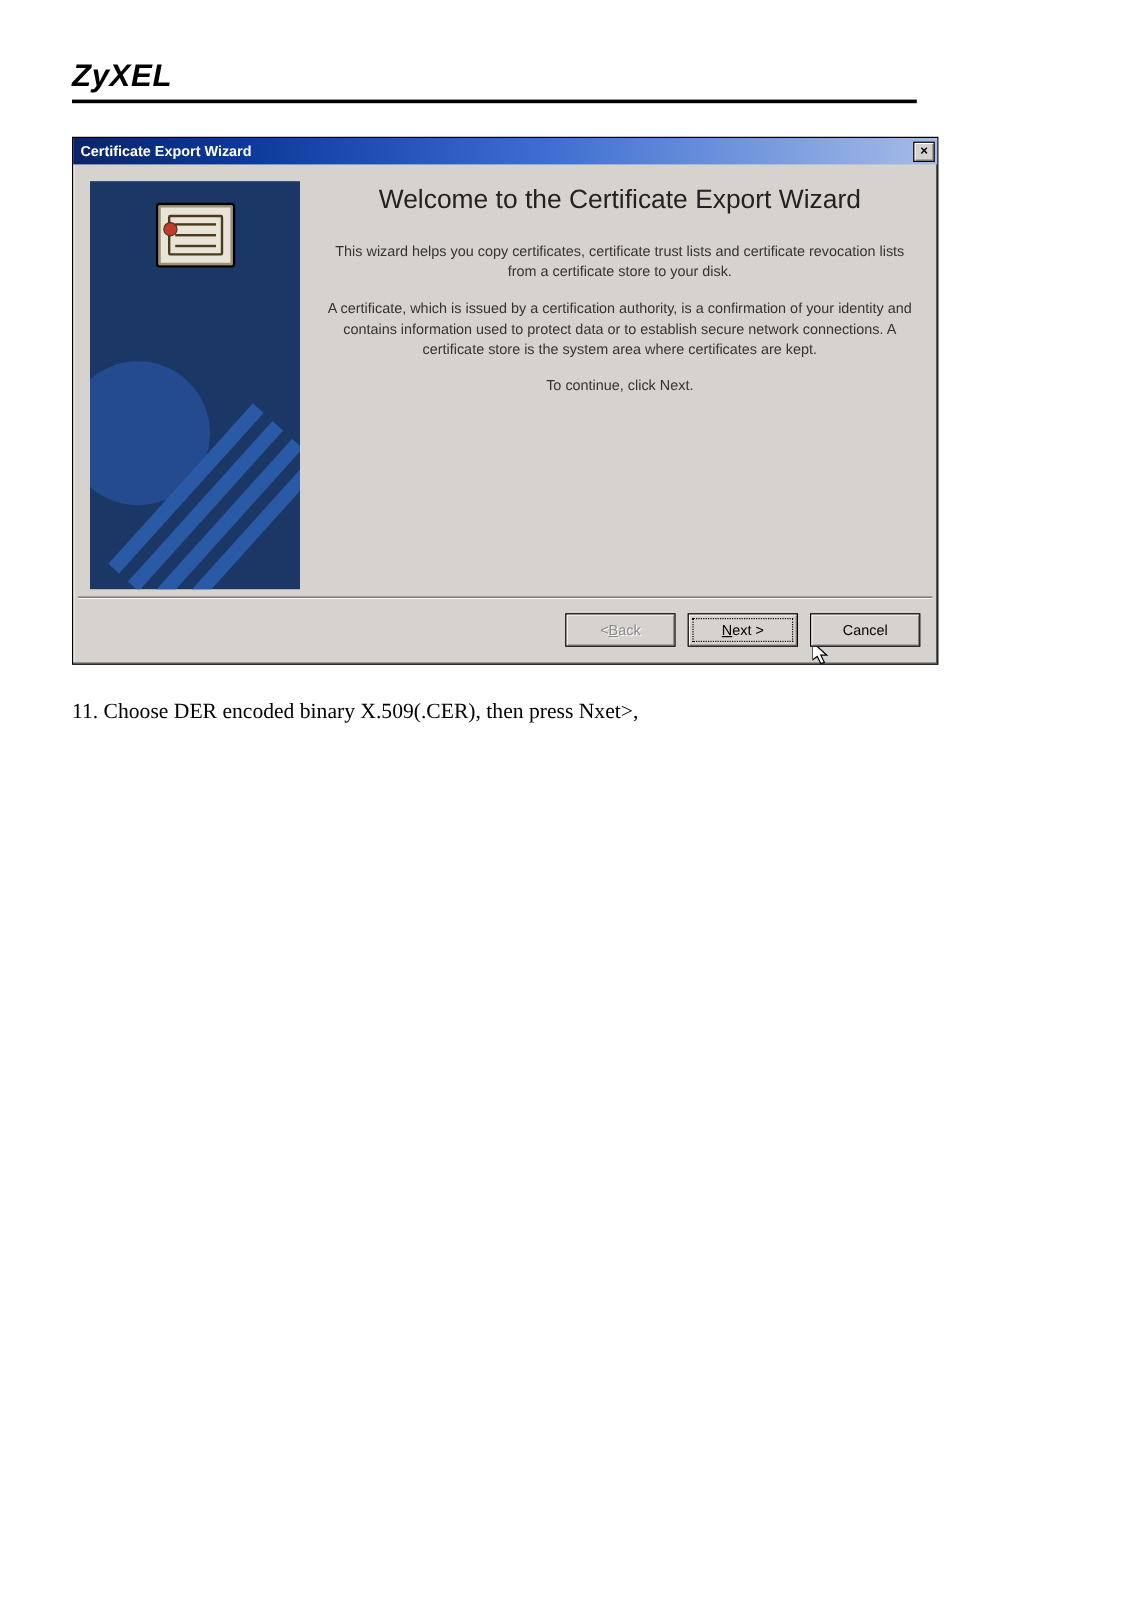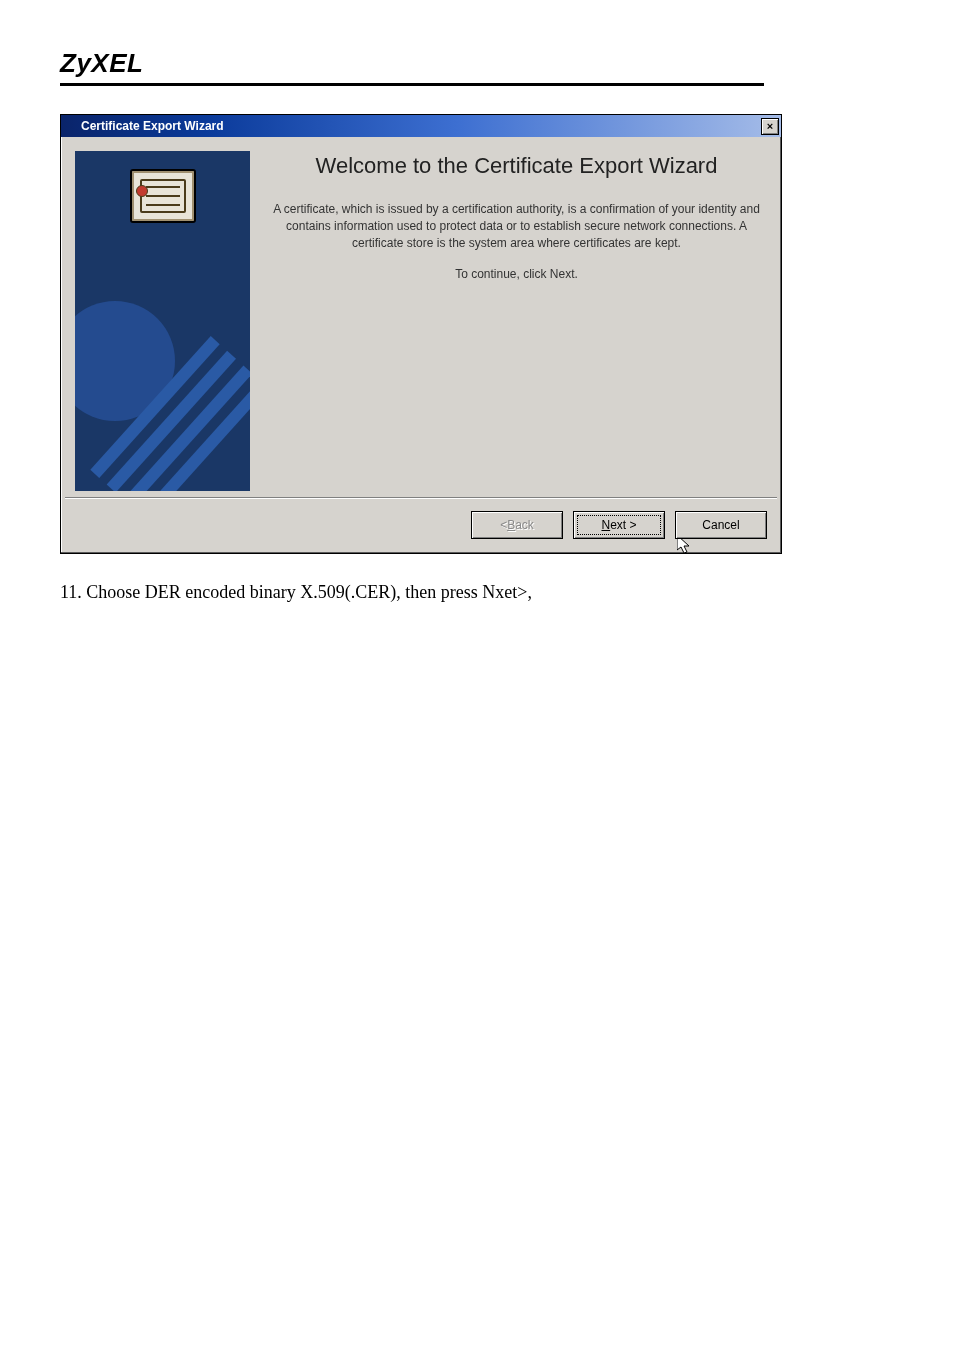--- a/index.html
+++ b/index.html
@@ -38,21 +38,21 @@
     background: #d6d3ce; 
     box-shadow: inset -1px -1px 0 #5a5a5a, inset 1px 1px 0 #fff;
     font-family: Tahoma, Arial, sans-serif;
     font-size: 12px;
   }
   .titlebar {
     height: 22px;
     display: flex;
     align-items: center;
     justify-content: space-between;
-    padding: 0 2px 0 20px;
+    padding: 0 2px 0 6px;
     background: linear-gradient(90deg, #0a246a 0%, #0a3a9a 20%, #3d6fd1 55%, #a5bce8 100%);
     color: #fff;
     font-weight: 700;
   }
   .titlebar-title {
     font-size: 12px;
   }
   .titlebar-close {
     width: 16px;
     height: 15px;
@@ -254,20 +254,21 @@
             <span class="seal"></span>
             <span class="line"></span>
             <span class="line"></span>
             <span class="line"></span>
           </div>
         </div>
       </div>
 
       <div class="wizard-text">
         <h1 class="wizard-heading">Welcome to the Certificate Export Wizard</h1>
+        <p class="wizard-p">This wizard helps you copy certificates, certificate trust lists and certificate revocation lists from a certificate store to your disk.</p>
         <p class="wizard-p">A certificate, which is issued by a certification authority, is a confirmation of your identity and contains information used to protect data or to establish secure network connections. A certificate store is the system area where certificates are kept.</p>
         <p class="wizard-p">To continue, click Next.</p>
       </div>
 
     </div>
 
     <div class="window-sep"></div>
 
     <div class="button-row">
 

